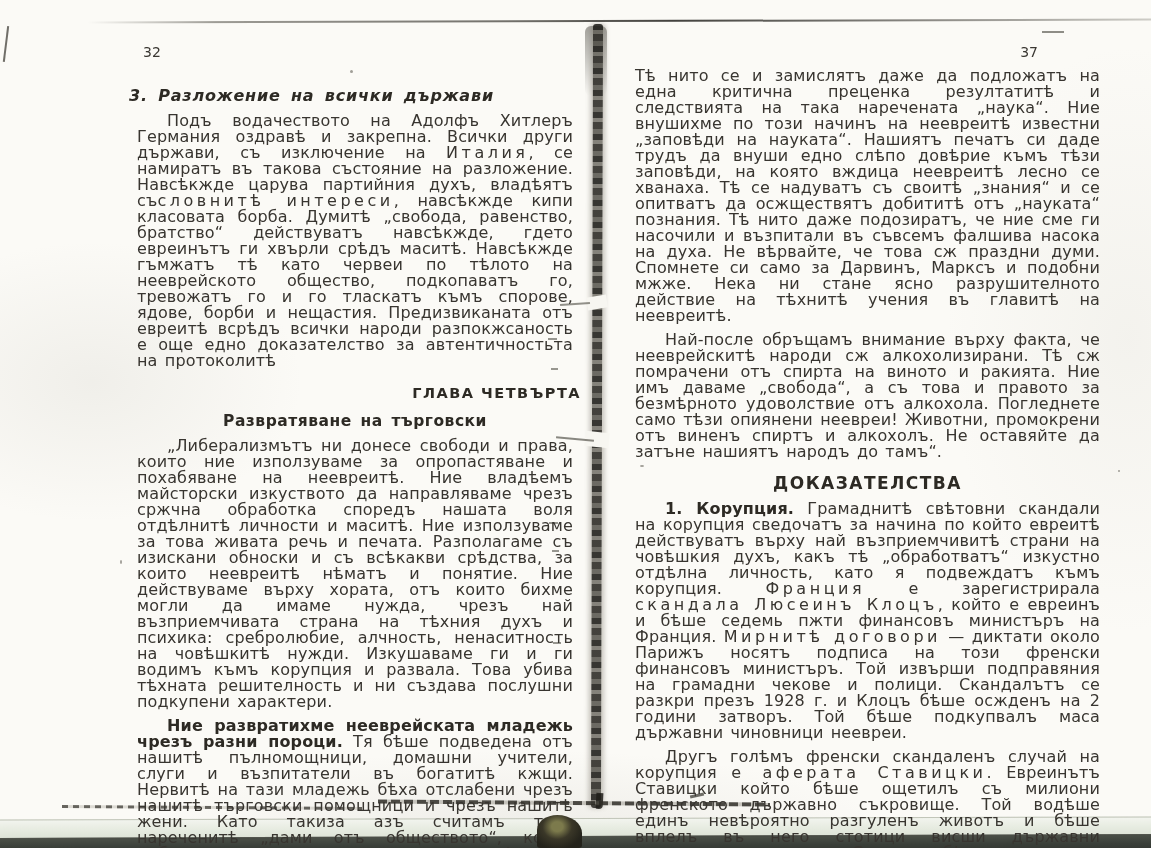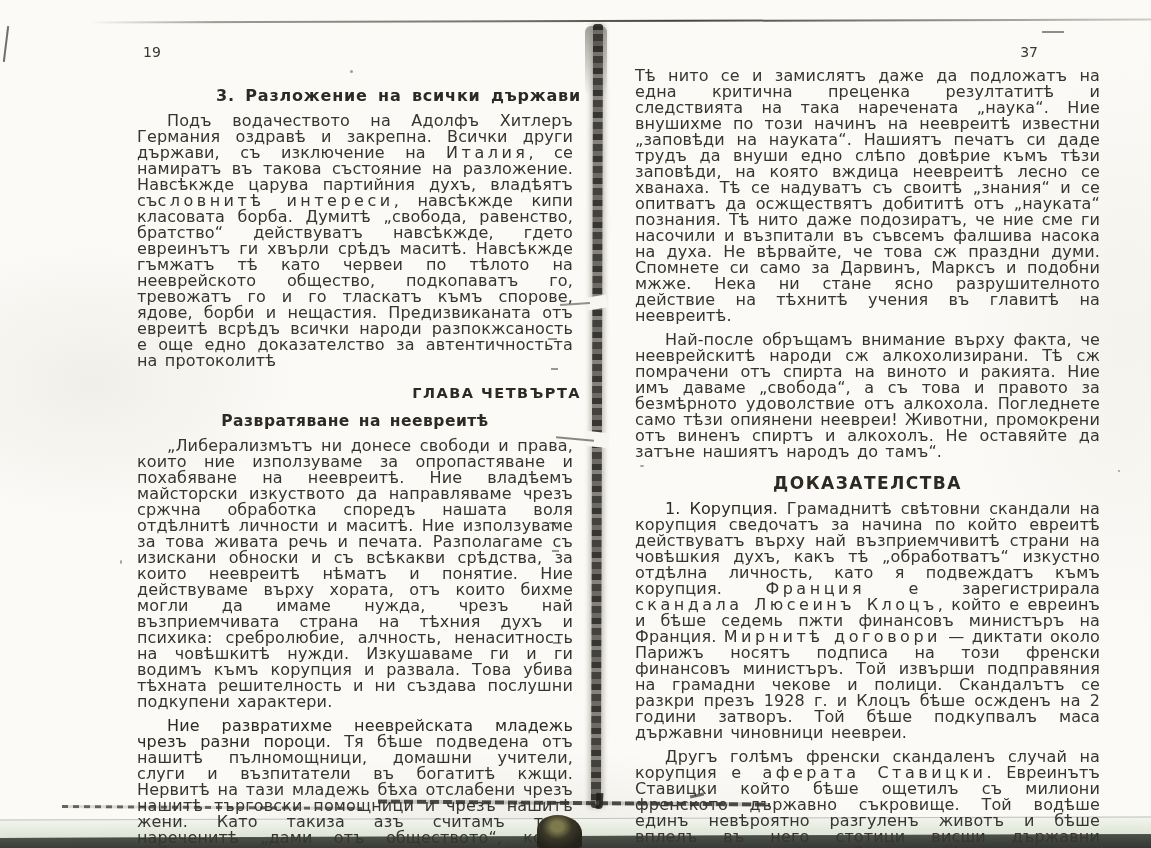--- a/index.html
+++ b/index.html
@@ -24,30 +24,31 @@
     margin:8px;
     font-size:16px;
     line-height:16px;
     text-align:justify;
     word-spacing:2px;
     letter-spacing:.15px;
     color:#383530;
   }
   .indent{text-indent:30px;}
   .spaced{letter-spacing:3.5px;}
-  .lead-bold{font-weight:normal;color:#2d2a24;}
+  .lead-bold{font-weight:bold;color:#2d2a24;}
   .pagenum{font-size:14px;color:#3a3732;}
   .pagenum-left{margin-left:14px;}
   .pagenum-right{text-align:right;padding-right:70px;}
   h1.sec-head{
     margin:26px 0 0 0;
-    text-align:right;
+    text-align:left;
     font-size:16px;font-weight:bold;
     letter-spacing:.8px;word-spacing:4px;
     color:#2d2a24;
+    font-style:italic;
   }
   h2.chap-head{
     margin:16px 0 0 0;
     text-align:right;
     font-size:14.5px;font-weight:bold;
     letter-spacing:1.5px;
     color:#2d2a24;
   }
   h2.chap-sub{
     margin:11px 0 0 0;
@@ -193,28 +194,28 @@
   <div class="edge-strip"></div>
   <div class="spine-band"></div>
   <div class="notch"></div>
   <div class="speck sp1"></div>
   <div class="speck sp2"></div>
   <div class="speck sp3"></div>
   <div class="speck sp4"></div>
   <div class="speck sp5"></div>
 
   <div class="col col-left">
-    <div class="pagenum pagenum-left">19</div>
+    <div class="pagenum pagenum-left">32</div>
 
     <h1 class="sec-head">3. Разложение на всички държави</h1>
 
     <p class="body indent mt-p1"><span>Подъ водачеството на Адолфъ Хитлеръ Германия оздравѣ и закрепна. Всички други държави, съ изключение на </span><span class="spaced">Италия</span><span>, се намиратъ въ такова състояние на разложение. Навсѣкжде царува партийния духъ, владѣятъ съ</span><span class="spaced">словнитѣ интереси</span><span>, навсѣкжде кипи класовата борба. Думитѣ „свобода, равенство, братство“ действуватъ навсѣкжде, гдето евреинътъ ги хвърли срѣдъ маситѣ. Навсѣкжде гъмжатъ тѣ като червеи по тѣлото на нееврейското общество, подкопаватъ го, тревожатъ го и го тласкатъ къмъ спорове, ядове, борби и нещастия. Предизвиканата отъ евреитѣ всрѣдъ всички народи разпокжсаность е още едно доказателство за автентичностьта на протоколитѣ</span></p>
 
     <h2 class="chap-head">ГЛАВА ЧЕТВЪРТА</h2>
-    <h2 class="chap-sub">Развратяване на неевреитѣ</h2>
+    <h2 class="chap-sub">Развратяване на търговски</h2>
 
     <p class="body indent mt-p2">„Либерализмътъ ни донесе свободи и права, които ние използуваме за опропастяване и похабяване на неевреитѣ. Ние владѣемъ майсторски изкуството да направляваме чрезъ сржчна обработка споредъ нашата воля отдѣлнитѣ личности и маситѣ. Ние използуваме за това живата речь и печата. Разполагаме съ изискани обноски и съ всѣкакви срѣдства, за които неевреитѣ нѣматъ и понятие. Ние действуваме върху хората, отъ които бихме могли да имаме нужда, чрезъ най възприемчивата страна на тѣхния духъ и психика: сребролюбие, алчность, ненаситность на човѣшкитѣ нужди. Изкушаваме ги и ги водимъ къмъ корупция и развала. Това убива тѣхната решителность и ни създава послушни подкупени характери.</p>
 
     <p class="body indent"><span class="lead-bold">Ние развратихме нееврейската младежь чрезъ разни пороци.</span><span> Тя бѣше подведена отъ нашитѣ пълномощници, домашни учители, слуги и възпитатели въ богатитѣ кжщи. Нервитѣ на тази младежь бѣха отслабени чрезъ нашитѣ търговски помощници и чрезъ нашитѣ жени. Като такиза азъ считамъ така нареченитѣ „дами отъ обществото“, които доброволно подражаватъ порочния примѣръ. Въ понапредналитѣ страни ние създадохме една бездушна, отвратителна и преди всичко мръсна литература.</span></p>
 
     <p class="body indent">Неевреитѣ иматъ особеность, че се отдаватъ лесно на ржководство отъ една известна т. н. „научна сржчность“.</p>
   </div>
 
   <div class="col col-right">
     <div class="pagenum pagenum-right">37</div>

